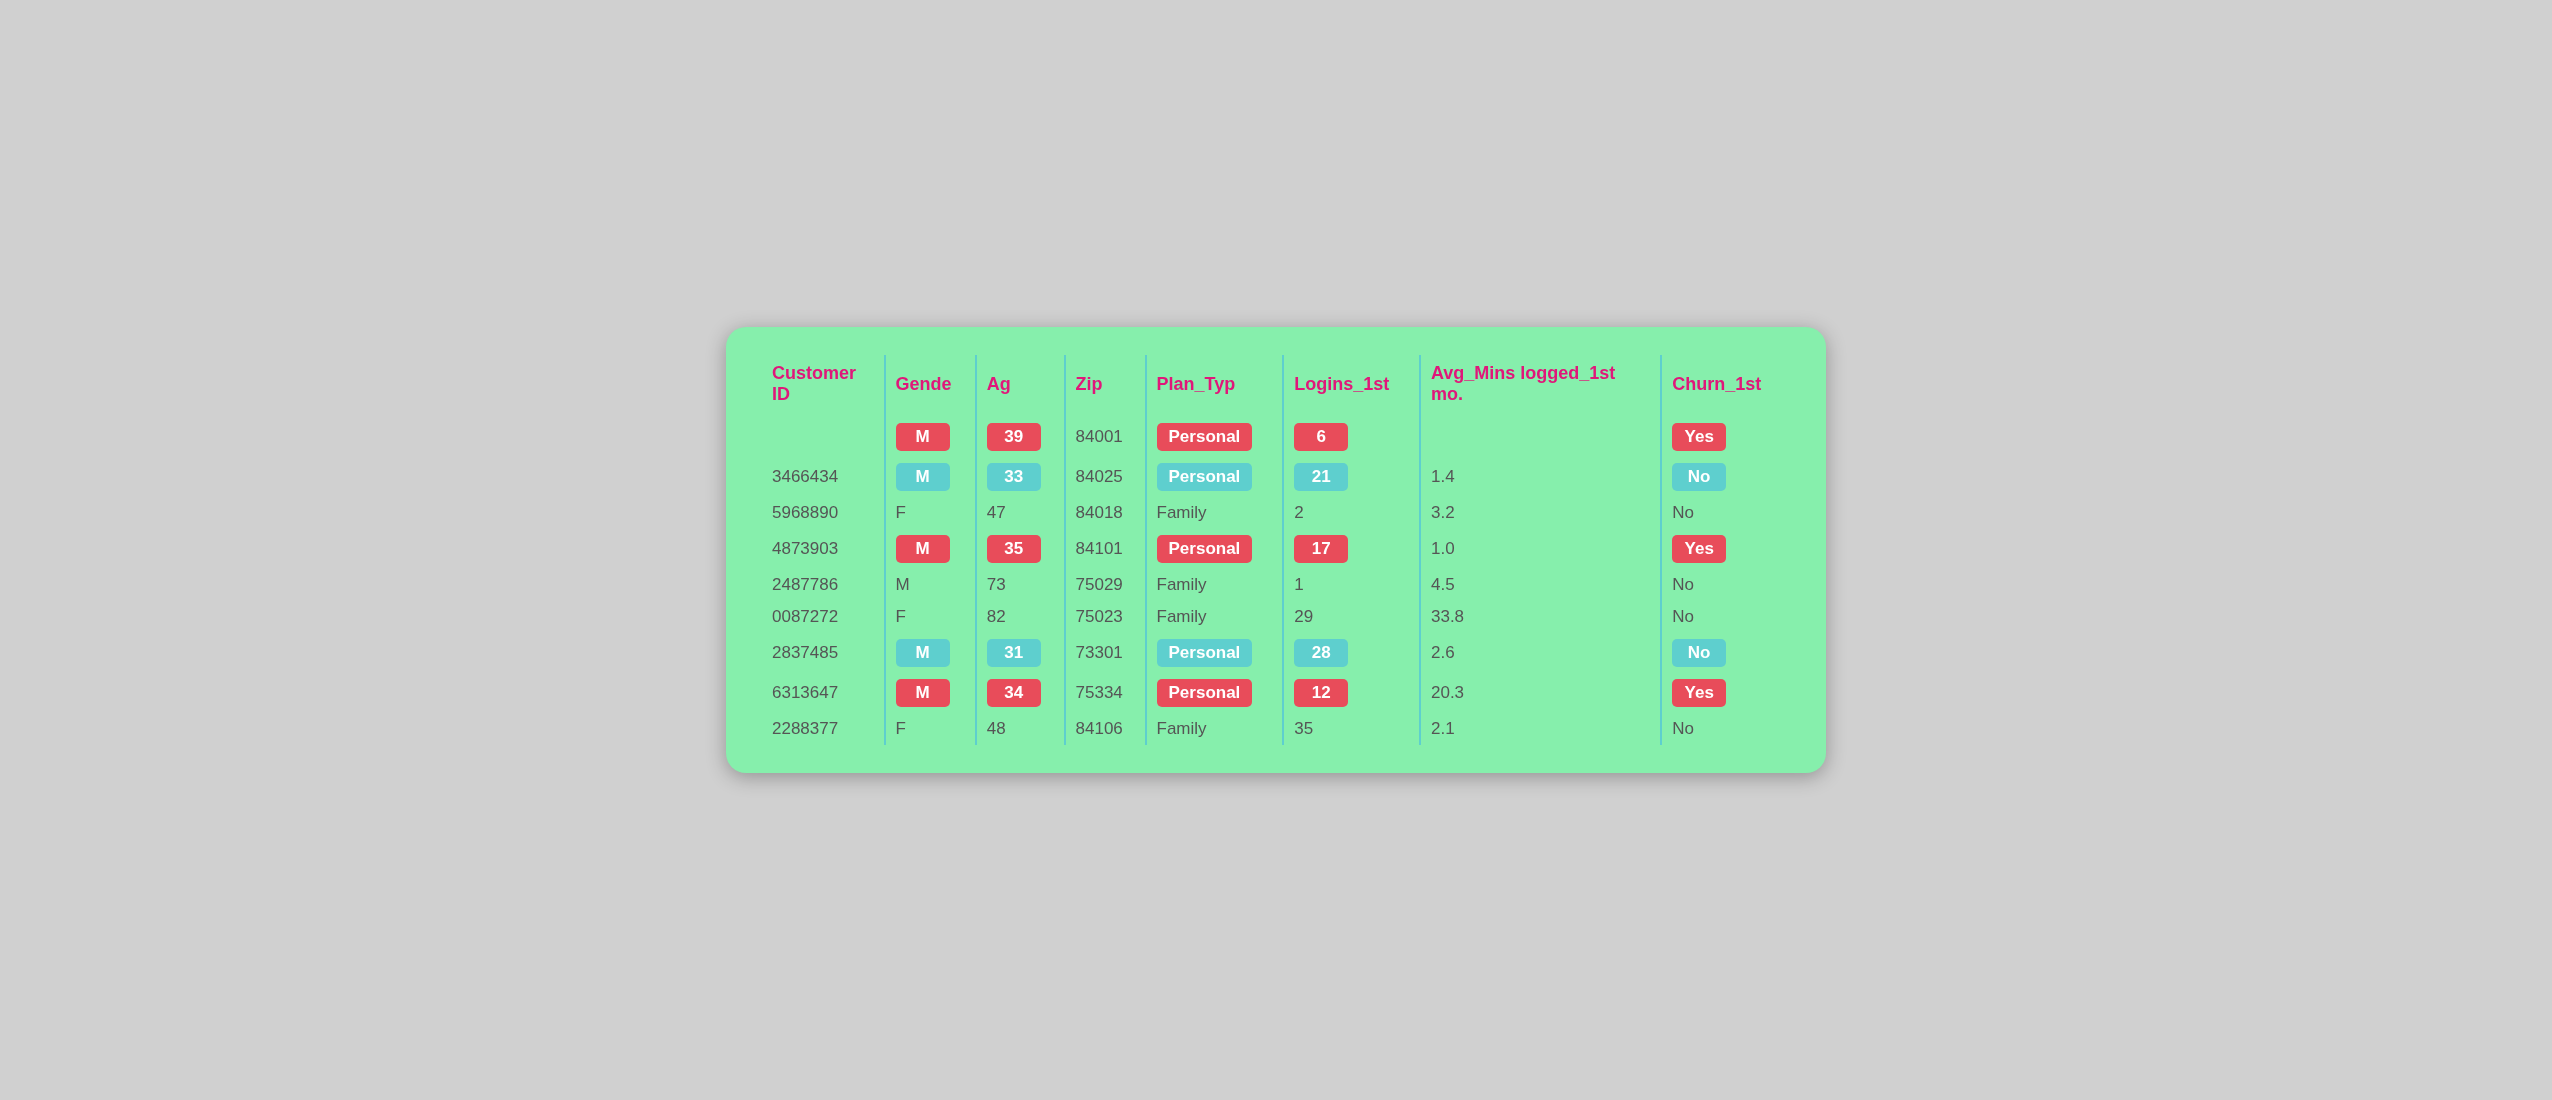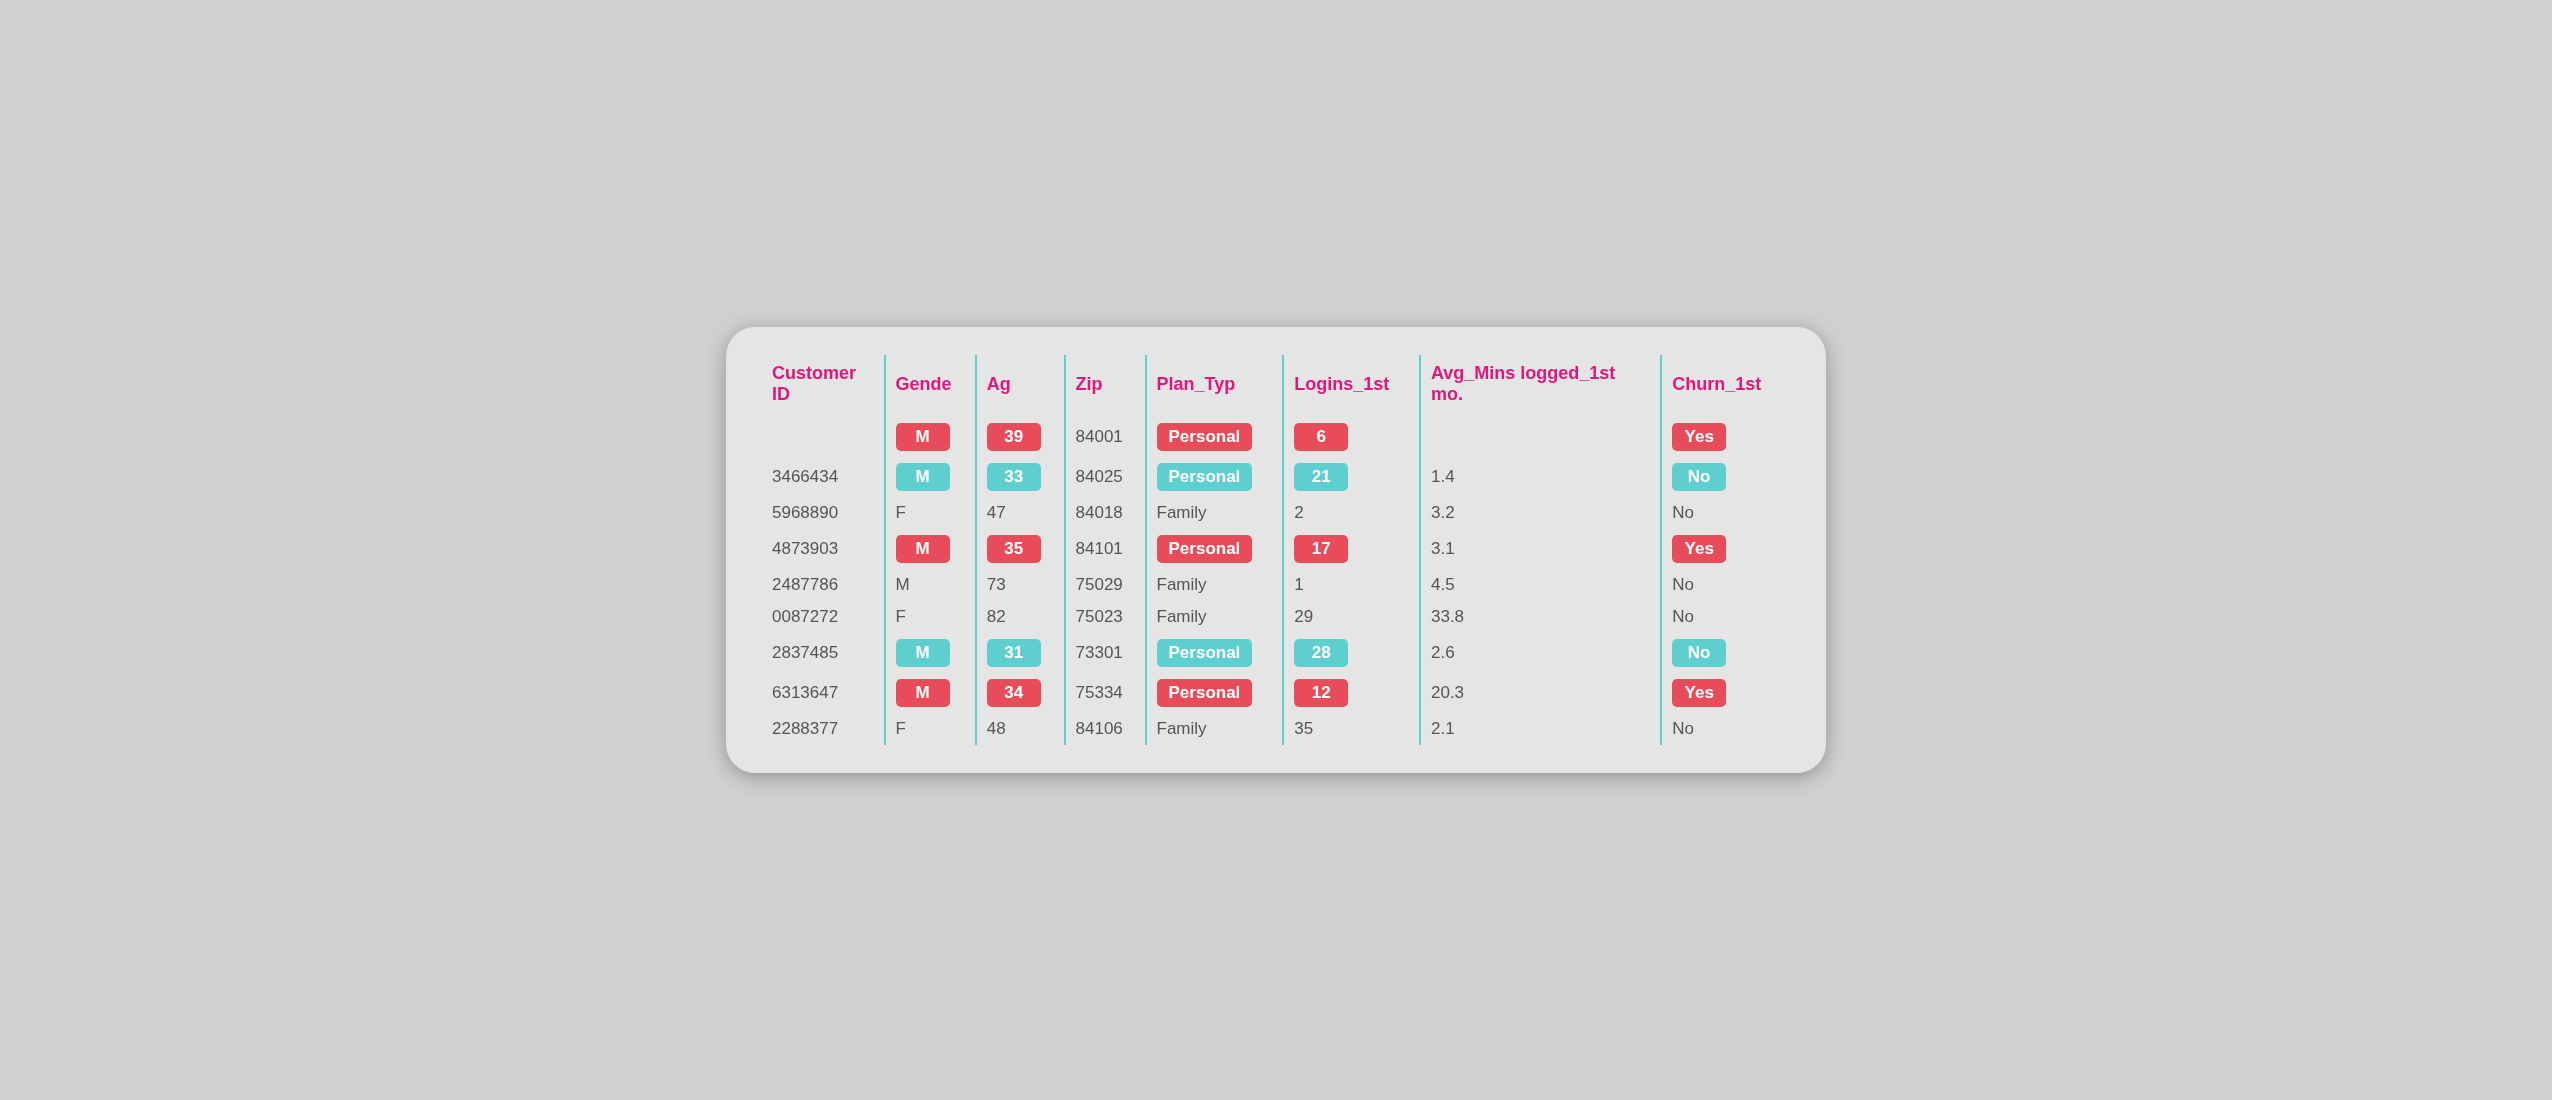--- a/index.html
+++ b/index.html
@@ -5,22 +5,22 @@
     * { box-sizing: border-box; margin: 0; padding: 0; }
     body {
       background: #d0d0d0;
       display: flex;
       align-items: center;
       justify-content: center;
       min-height: 100vh;
       font-family: Arial, sans-serif;
     }
     .table-container {
-      background: #e5e5e5;
-      border-radius: 29px;
+      background: #86efac;
+      border-radius: 20px;
       padding: 28px 36px;
       box-shadow: 0 4px 20px rgba(0,0,0,0.3);
       width: 1100px;
       max-width: 98vw;
     }
     table {
       width: 100%;
       border-collapse: separate;
       border-spacing: 0;
     }
@@ -113,21 +113,21 @@
           <td class="col-divider">3.2</td>
           <td class="col-divider">No</td>
         </tr>
         <tr>
           <td>4873903</td>
           <td class="col-divider"><span class="cell-red">M</span></td>
           <td class="col-divider"><span class="cell-red">35</span></td>
           <td class="col-divider">84101</td>
           <td class="col-divider"><span class="cell-red">Personal</span></td>
           <td class="col-divider"><span class="cell-red">17</span></td>
-          <td class="col-divider">3.1</td>
+          <td class="col-divider">1.0</td>
           <td class="col-divider"><span class="cell-red">Yes</span></td>
         </tr>
         <tr>
           <td>2487786</td>
           <td class="col-divider">M</td>
           <td class="col-divider">73</td>
           <td class="col-divider">75029</td>
           <td class="col-divider">Family</td>
           <td class="col-divider">1</td>
           <td class="col-divider">4.5</td>

